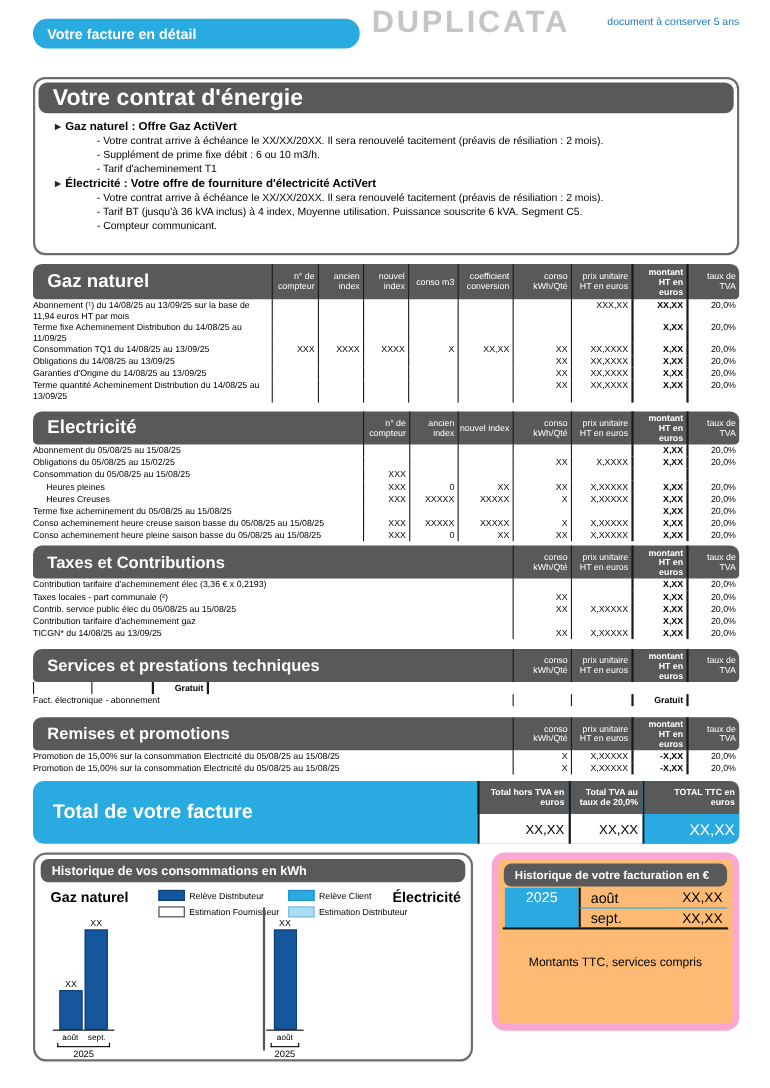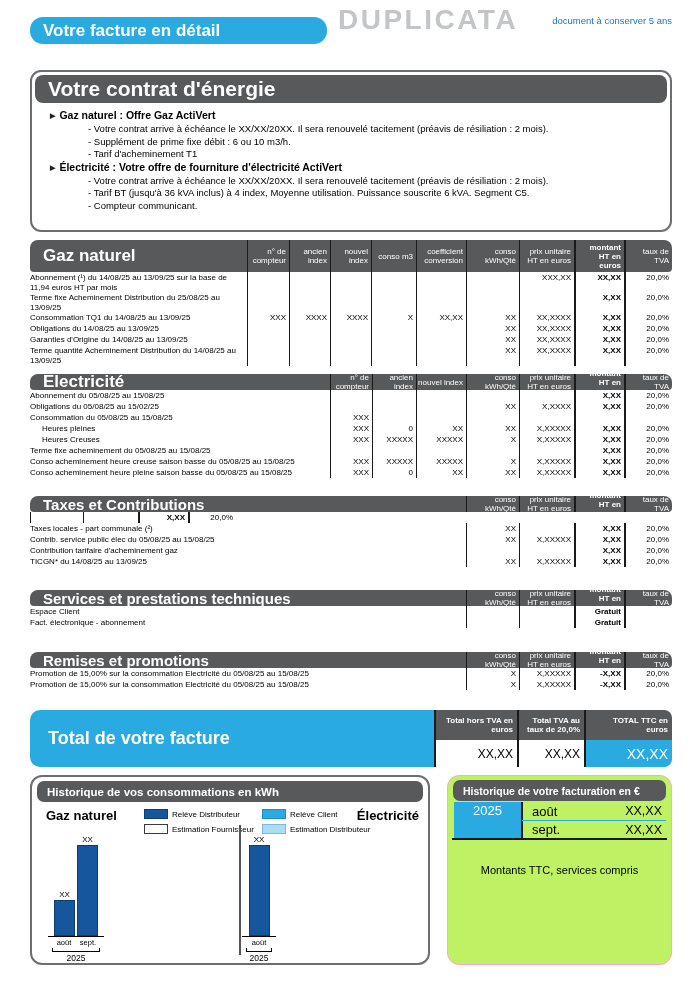--- a/index.html
+++ b/index.html
@@ -1,35 +1,35 @@
 <!DOCTYPE html>
 <html><head>
 <meta charset="utf-8">
 <style>
   * { margin:0; padding:0; box-sizing:border-box; }
   html,body { width:700px; height:989px; background:#fff; font-family:"Liberation Sans", sans-serif; color:#000; }
   .page { position:absolute; top:0; left:0; width:700px; height:989px; background:#fff; overflow:hidden; }
 
   
   .fact-btn { position:absolute; left:30px; top:17px; width:297px; height:27px; background:#29ABE2;
-    border-radius:13px; color:#fff; font-weight:bold; font-size:17px; display:flex; align-items:center; padding-left:13px; }
+    border-radius:13px; color:#fff; font-weight:bold; font-size:13px; display:flex; align-items:center; padding-left:13px; }
   .watermark { position:absolute; left:338px; top:4px; font-size:28px; font-weight:bold; color:#C3C5C7; letter-spacing:2.5px; }
   .keep-note { position:absolute; right:28px; top:15px; font-size:9.5px; color:#1C75BC; }
 
   
   .contract { position:absolute; left:30px; top:70px; width:642px; height:162px; border:2px solid #6D6E71; border-radius:11px; background:#fff; }
   .contract-head { margin:3px; height:28px; background:#58595B; border-radius:8px; color:#fff; font-weight:bold; font-size:21px; display:flex; align-items:center; padding-left:13px; }
   .contract-body { padding:3px 10px 0 18px; }
   .c-heading { font-size:10.5px; font-weight:bold; line-height:13px; position:relative; }
   .c-heading .arrow { display:inline-block; font-size:7px; margin-right:4px; position:relative; top:-1px; color:#231F20; }
   .c-line { font-size:9.5px; line-height:12.6px; margin-left:38px; white-space:nowrap; }
 
   
   .tsec { position:absolute; left:30px; width:642px; }
-  .thead { display:flex; background:#58595B; border-radius:8px 8px 4px 4px; color:#fff; height:16px; }
+  .thead { display:flex; background:#58595B; border-radius:8px 8px 4px 4px; color:#fff; height:30px; }
   .t-gaz .thead { height:32px; }
   .ttitle { display:flex; align-items:center; padding-left:13px; font-weight:bold; }
   .t-gaz .ttitle, .t-elec .ttitle { font-size:17px; }
   .t-small .ttitle { font-size:15px; }
   .hcell { display:flex; align-items:center; justify-content:flex-end; text-align:right; font-size:8px; line-height:9px; padding:2px 3px 2px 1px; border-left:1.5px solid #1a1a1a; }
   .hcell.m { font-weight:bold; border-left-width:2px; border-right:2px solid #1a1a1a; }
   .hcell.am { border-left:none; }
   .trow { display:flex; align-items:stretch; min-height:11px; }
   .tcell.lab { font-size:8px; line-height:9.6px; padding:1px 3px 0 0; }
   .tcell.lab.ind { padding-left:12px; }
@@ -56,21 +56,21 @@
   .tcol { display:flex; flex-direction:column; }
   .tcol .tc-head { height:30px; background:#58595B; color:#fff; font-size:8px; font-weight:bold; line-height:9.5px;
     display:flex; align-items:center; justify-content:flex-end; text-align:right; padding:11px 4px; border-left:2px solid #1a1a1a; }
   .tcol .tc-val { flex:1; background:#fff; display:flex; align-items:center; justify-content:flex-end; font-size:12px; padding:0 4px; border-left:2px solid #1a1a1a; }
   .tcol.ttc .tc-head { border-radius:0 8px 0 0; }
   .tcol.ttc .tc-val { background:#29ABE2; color:#fff; font-size:14px; border-radius:0 0 8px 0; }
   .tcol.w0 { width:83px; } .tcol.w1 { width:67px; } .tcol.w2 { width:88px; }
 
   
   .histL { position:absolute; left:30px; top:775px; width:400px; height:190px; border:2px solid #6D6E71; border-radius:12px; background:#fff; }
-  .histR { position:absolute; left:447px; top:775px; width:225px; height:190px; border:1px solid #f9a8d4; border-radius:12px; background:#bef264; }
+  .histR { position:absolute; left:447px; top:775px; width:225px; height:162px; border:6px solid #f9a8d4; border-radius:12px; background:#fdba74; }
   .hist-head { margin:4px 5px 0 5px; height:21px; background:#58595B; border-radius:7px; color:#fff; font-weight:bold; display:flex; align-items:center; padding-left:10px; }
   .histL .hist-head { font-size:11.5px; }
   .histR .hist-head { font-size:10.5px; }
   .energy-label { position:absolute; top:31px; font-size:13px; font-weight:bold; }
   .energy-label.gas { left:14px; }
   .energy-label.elec { right:9px;margin-left:19px; }
   .legend { position:absolute; left:112px; top:30px; display:grid; grid-template-columns:118px 126px; grid-auto-flow:column; grid-template-rows:14px 14px; row-gap:1px; }
   .leg-item { display:flex; align-items:center; font-size:8px; }
   .sw { width:24px; height:10px; margin-right:4px; flex:none; }
   .sw.dark { background:#15569C; border:1px solid #0e3d70; }
@@ -149,21 +149,21 @@
           <div class="tcell num v1"></div>
           <div class="tcell num v2"></div>
           <div class="tcell num v3"></div>
           <div class="tcell num v4"></div>
           <div class="tcell num v5"></div>
           <div class="tcell num v6">XXX,XX</div>
           <div class="tcell num v7 m">XX,XX</div>
           <div class="tcell num v8 am">20,0%</div>
         </div>
         <div class="trow">
-          <div class="tcell lab">Terme fixe Acheminement Distribution du 25/08/25 au 13/09/25</div>
+          <div class="tcell lab">Terme fixe Acheminement Distribution du 14/08/25 au 11/09/25</div>
           <div class="tcell num v0"></div>
           <div class="tcell num v1"></div>
           <div class="tcell num v2"></div>
           <div class="tcell num v3"></div>
           <div class="tcell num v4"></div>
           <div class="tcell num v5"></div>
           <div class="tcell num v6"></div>
           <div class="tcell num v7 m">X,XX</div>
           <div class="tcell num v8 am">20,0%</div>
         </div>
@@ -320,20 +320,21 @@
       <div class="ttitle">Taxes et Contributions</div>
       <div class="cols" style="display:flex">
           <div class="hcell v0">conso kWh/Qté</div>
           <div class="hcell v1">prix unitaire HT en euros</div>
           <div class="hcell v2 m">montant HT en euros</div>
           <div class="hcell v3 am">taux de TVA</div>
         </div>
     </div>
     <div class="tbody">
         <div class="trow">
+          <div class="tcell lab">Contribution tarifaire d'acheminement élec (3,36 € x 0,2193)</div>
           <div class="tcell num v0"></div>
           <div class="tcell num v1"></div>
           <div class="tcell num v2 m">X,XX</div>
           <div class="tcell num v3 am">20,0%</div>
         </div>
         <div class="trow">
           <div class="tcell lab">Taxes locales - part communale (²)</div>
           <div class="tcell num v0">XX</div>
           <div class="tcell num v1"></div>
           <div class="tcell num v2 m">X,XX</div>
@@ -368,21 +369,20 @@
       <div class="ttitle">Services et prestations techniques</div>
       <div class="cols" style="display:flex">
           <div class="hcell v0">conso kWh/Qté</div>
           <div class="hcell v1">prix unitaire HT en euros</div>
           <div class="hcell v2 m">montant HT en euros</div>
           <div class="hcell v3 am">taux de TVA</div>
         </div>
     </div>
     <div class="tbody">
         <div class="trow">
-          <div class="tcell lab">Espace Client</div>
           <div class="tcell num v0"></div>
           <div class="tcell num v1"></div>
           <div class="tcell num v2 m">Gratuit</div>
           <div class="tcell num v3 am"></div>
         </div>
         <div class="trow">
           <div class="tcell lab">Fact. électronique - abonnement</div>
           <div class="tcell num v0"></div>
           <div class="tcell num v1"></div>
           <div class="tcell num v2 m">Gratuit</div>

